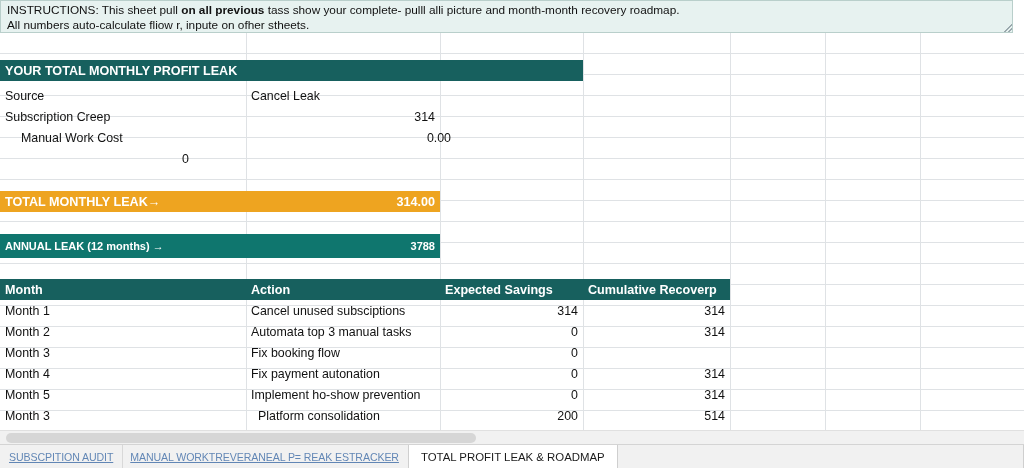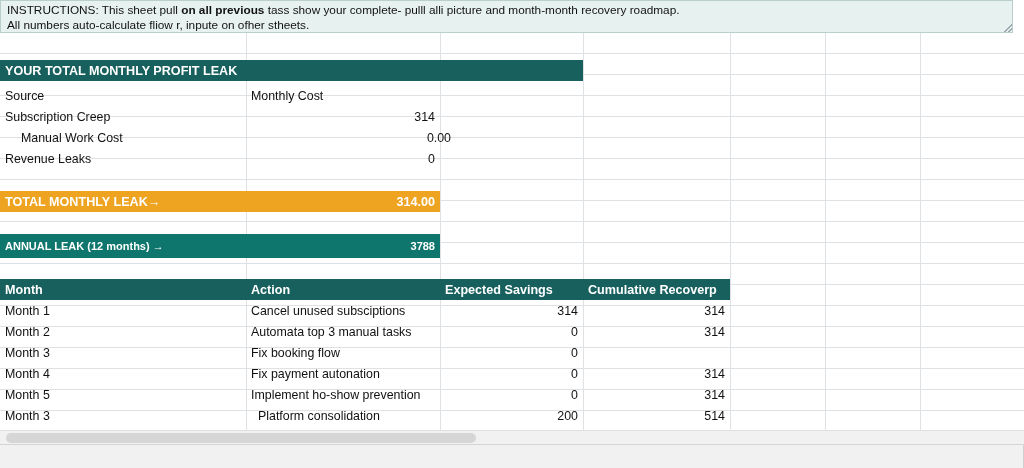--- a/index.html
+++ b/index.html
@@ -222,34 +222,33 @@
     <div class="line">All numbers auto-calculate fliow r, inpute on ofher stheets.</div>
     <div class="resize-handle"></div>
   </div>
 
   <div class="band" style="left:0; top:60px; width:583px;">
     <div class="cell hdr-teal" style="width:583px;">YOUR TOTAL MONTHLY PROFIT LEAK</div>
   </div>
 
   <div class="band" style="left:0; top:85px; width:440px;">
     <div class="cell" style="width:246px;">Source</div>
-    <div class="cell" style="width:194px;">Monthly Cost</div>
+    <div class="cell" style="width:194px;">Cancel Leak</div>
   </div>
 
   <div id="leak-rows">
       <div class="band" style="left: 0px; top: 106px; width: 440px;">
         <div class="cell" style="width: 246px;">Subscription Creep</div>
         <div class="cell num" style="width: 194px;">314</div>
       </div>
       <div class="band" style="left: 16px; top: 127px; width: 440px;">
         <div class="cell" style="width: 246px;">Manual Work Cost</div>
         <div class="cell num" style="width: 194px;">0.00</div>
       </div>
       <div class="band" style="left: 0px; top: 148px; width: 440px;">
-        <div class="cell" style="width: 246px;">Revenue Leaks</div>
         <div class="cell num" style="width: 194px;">0</div>
       </div>
     </div>
 
   <div class="band" style="left:0; top:191px; width:440px;">
     <div class="cell bar-orange" style="width:246px;">TOTAL MONTHLY LEAK→</div>
     <div class="cell bar-orange num" style="width:194px;">314.00</div>
   </div>
 
   <div class="band" style="left:0; top:234px; width:440px; height:24px;">
@@ -300,16 +299,21 @@
         <div class="cell num" style="width: 143px;">200</div>
         <div class="cell num" style="width: 147px;">514</div>
       </div>
     </div>
 
   <div class="hscroll-track">
     <div class="hscroll-thumb"></div>
   </div>
 
   <div class="tabbar">
+    <div id="tabs-host" style="display:flex; align-items:stretch;">
+        <div class="tab">SUBSCPITION AUDIT</div>
+        <div class="tab overlap">MANUAL WORKTREVERANEAL P= REAK ESTRACKER</div>
+        <div class="tab active">TOTAL PROFIT LEAK &amp; ROADMAP</div>
+      </div>
     <div class="tab-spacer"></div>
   </div>
 
 </div>
 
 </body></html>

